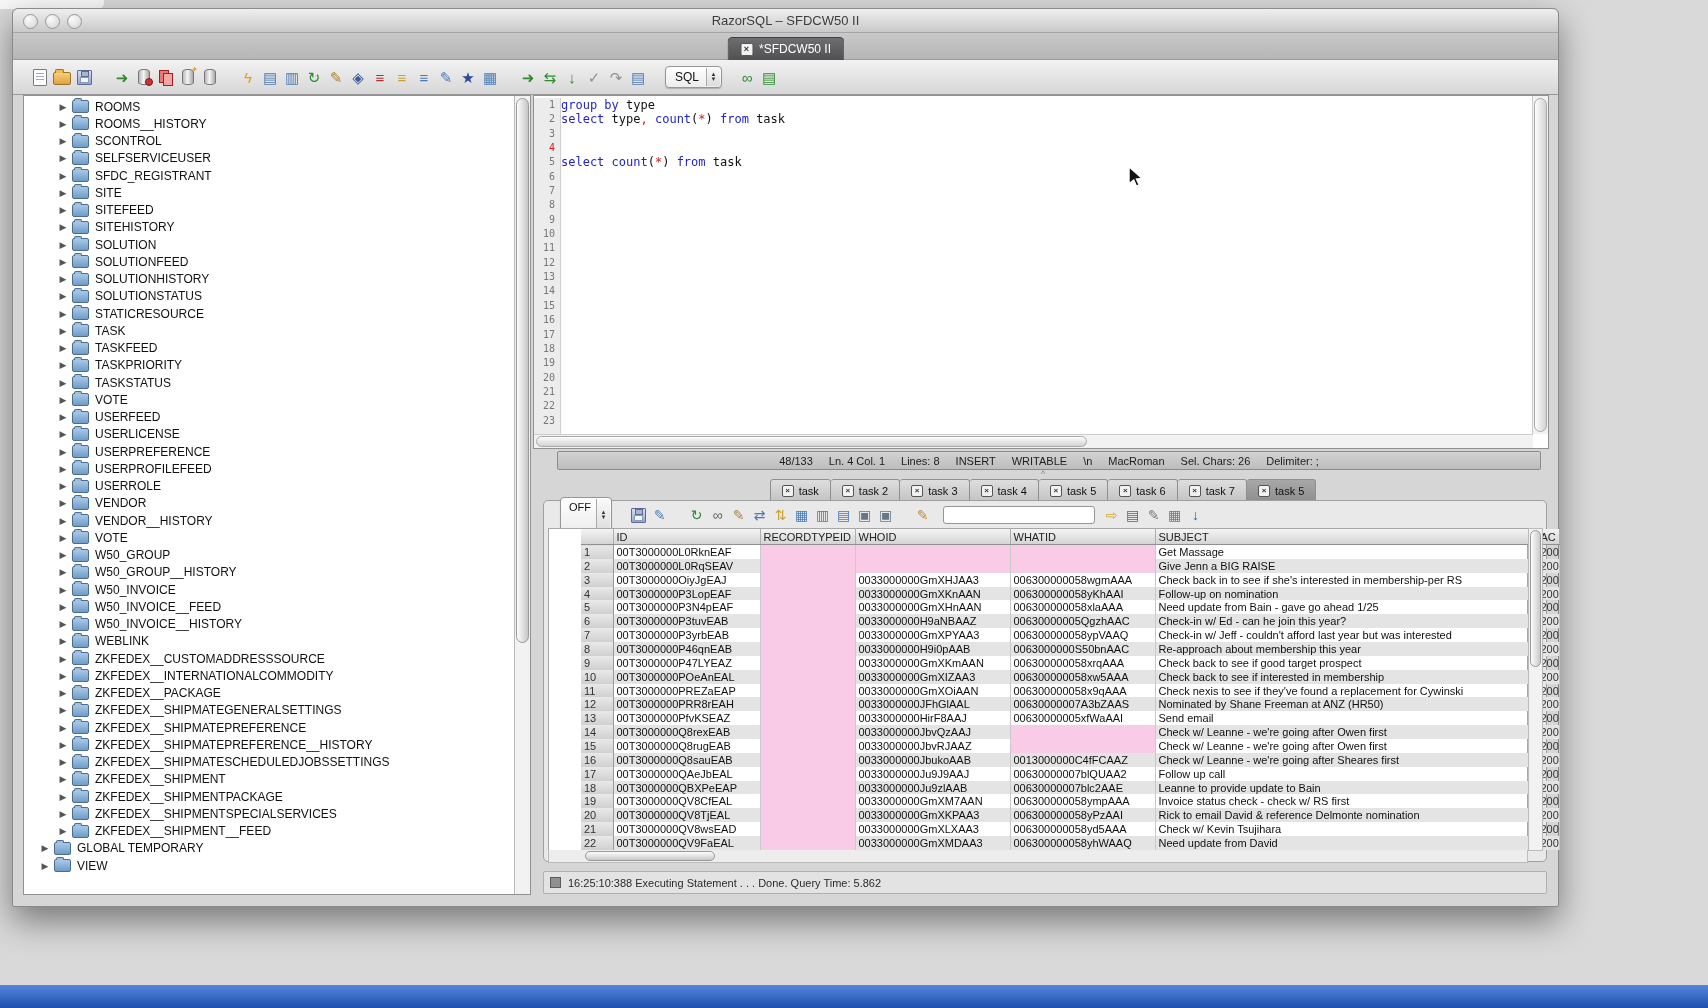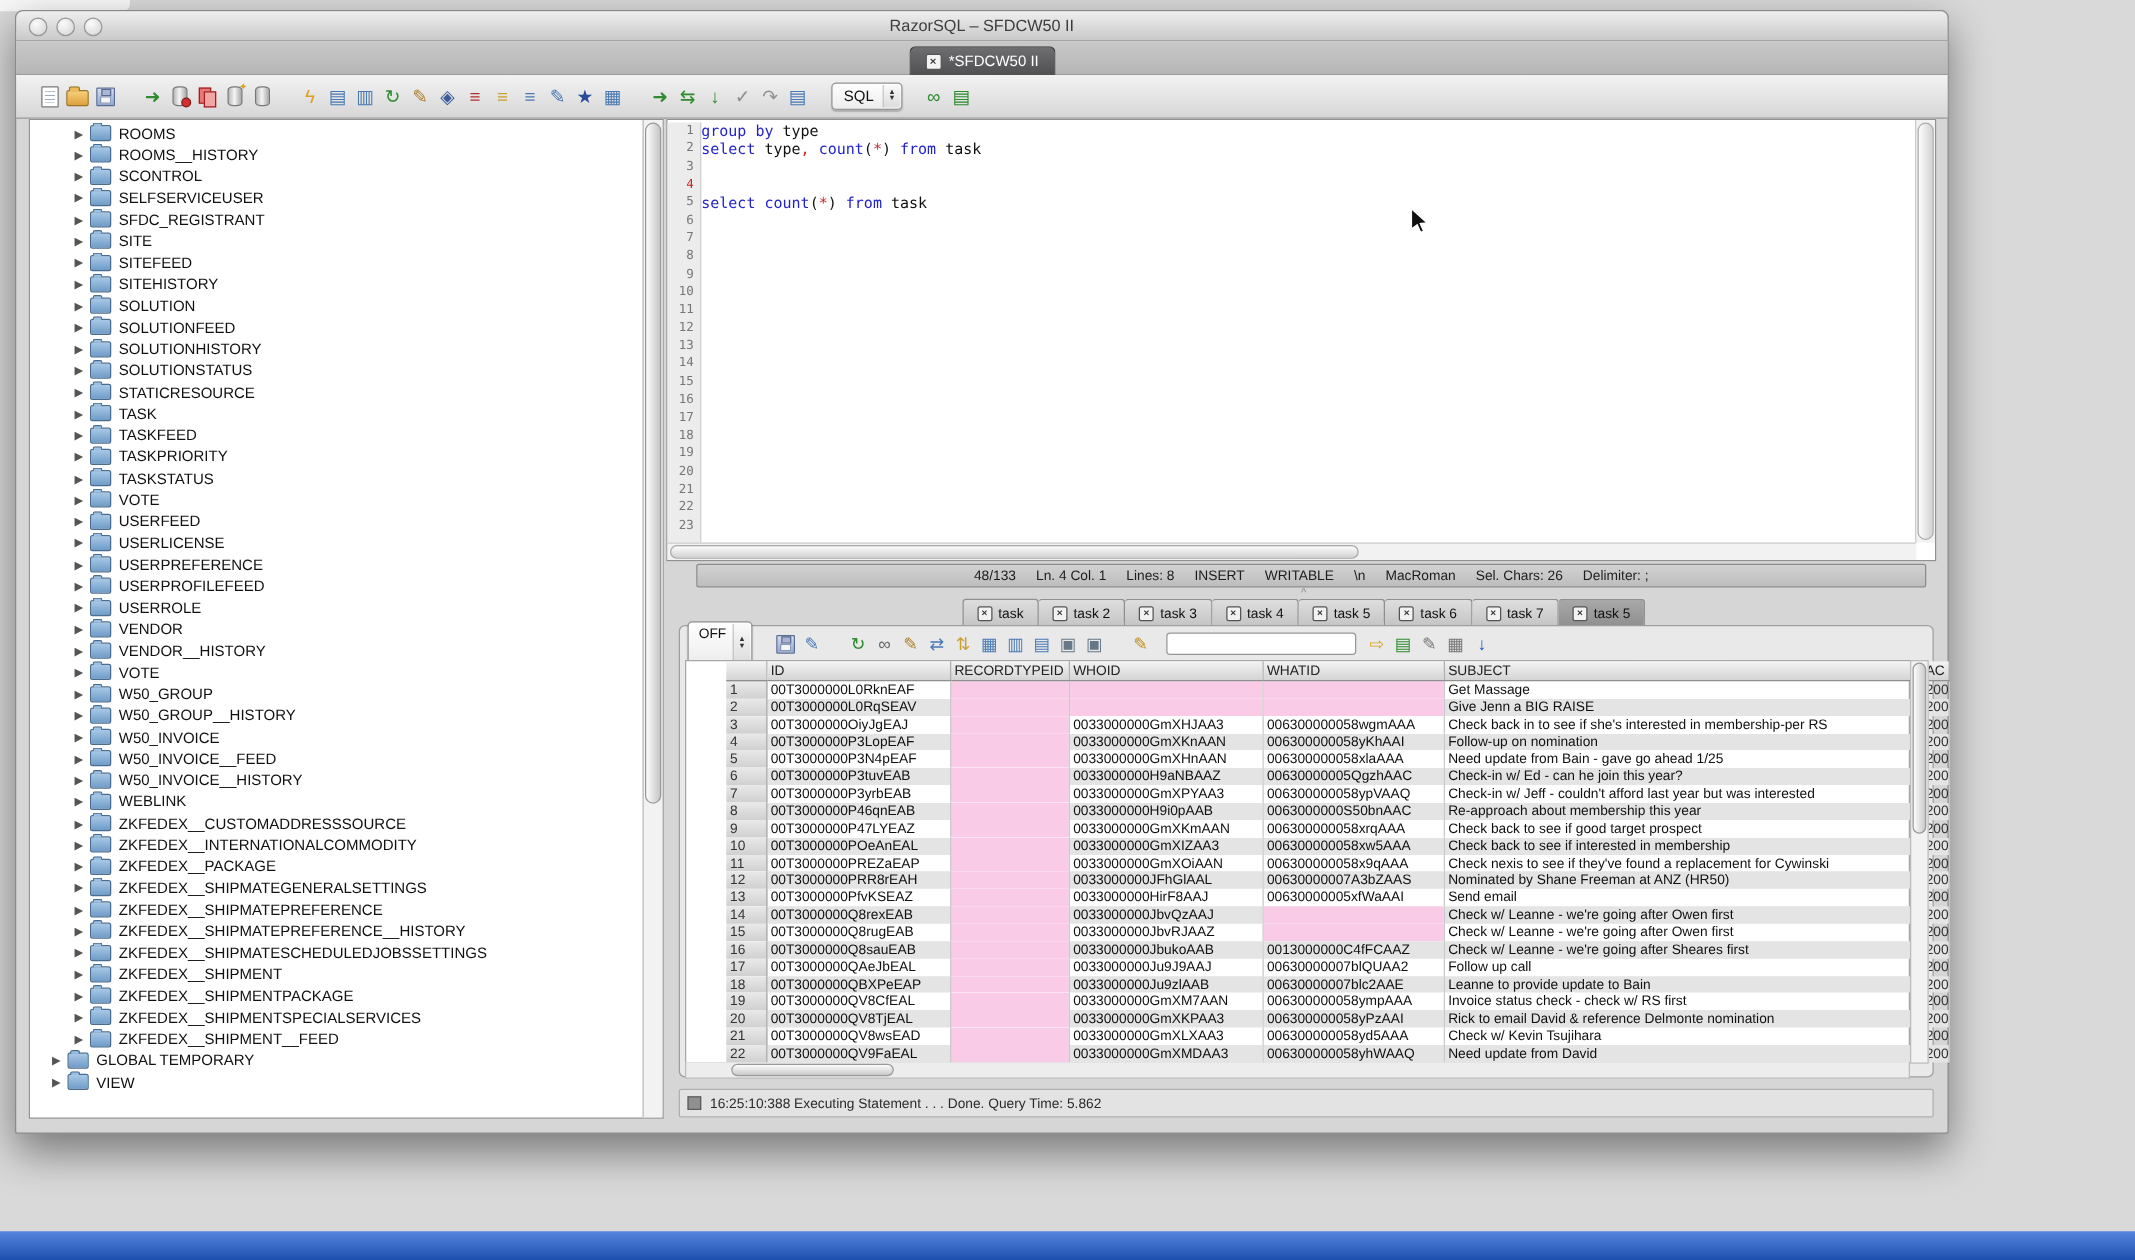--- a/index.html
+++ b/index.html
@@ -104,21 +104,21 @@
   .rtab{height:21px;display:flex;align-items:center;gap:5px;padding:0 11px;font-size:11px;color:#111;
       background:linear-gradient(#dedede,#c4c4c4);border:1px solid #8f8f8f;border-left:none;border-radius:3px 3px 0 0;}
   .rtab:first-child{border-left:1px solid #8f8f8f;}
   .rtab.active{background:linear-gradient(#a8a8a8,#8f8f8f);}
   .rtab .closebox{width:10px;height:10px;font-size:8px;line-height:9px;}
 
   
   .results-panel{position:absolute;left:10px;right:6px;top:405px;height:360px;background:#e9e9e9;
       border:1px solid #9f9f9f;border-radius:5px;}
   .rtoolbar{position:absolute;left:6px;right:6px;top:2px;height:24px;display:flex;align-items:center;}
-  .rtoolbar .combo{margin-left:0;height:18px;padding:0 20px 16px 8px;font-size:11px;}
+  .rtoolbar .combo{margin-left:10px;height:18px;padding:0 20px 16px 8px;font-size:11px;}
   .rtoolbar .tbi{width:21px;height:22px;}
   .rtoolbar .tbi .gl{font-size:14px;}
   .search-input{margin-left:10px;width:142px;height:16px;border:1px solid #979797;border-radius:3px;
       font-size:11px;padding:0 4px;background:#fff;outline:none;}
 
   .grid-wrap{position:absolute;left:4px;top:27px;width:978px;height:321px;background:#fff;border:1px solid #a7a7a7;}
   table.grid{border-collapse:collapse;table-layout:fixed;width:978px;font-size:11px;margin-left:32px;}
   .grid col.c0{width:32px;}.grid col.c1{width:147px;}.grid col.c2{width:95px;}.grid col.c3{width:155px;}
   .grid col.c4{width:145px;}.grid col.c5{width:382px;}.grid col.c6{width:22px;}
   .grid th{height:15px;background:linear-gradient(#f4f4f4,#d4d4d4);border-right:1px solid #aeaeae;

